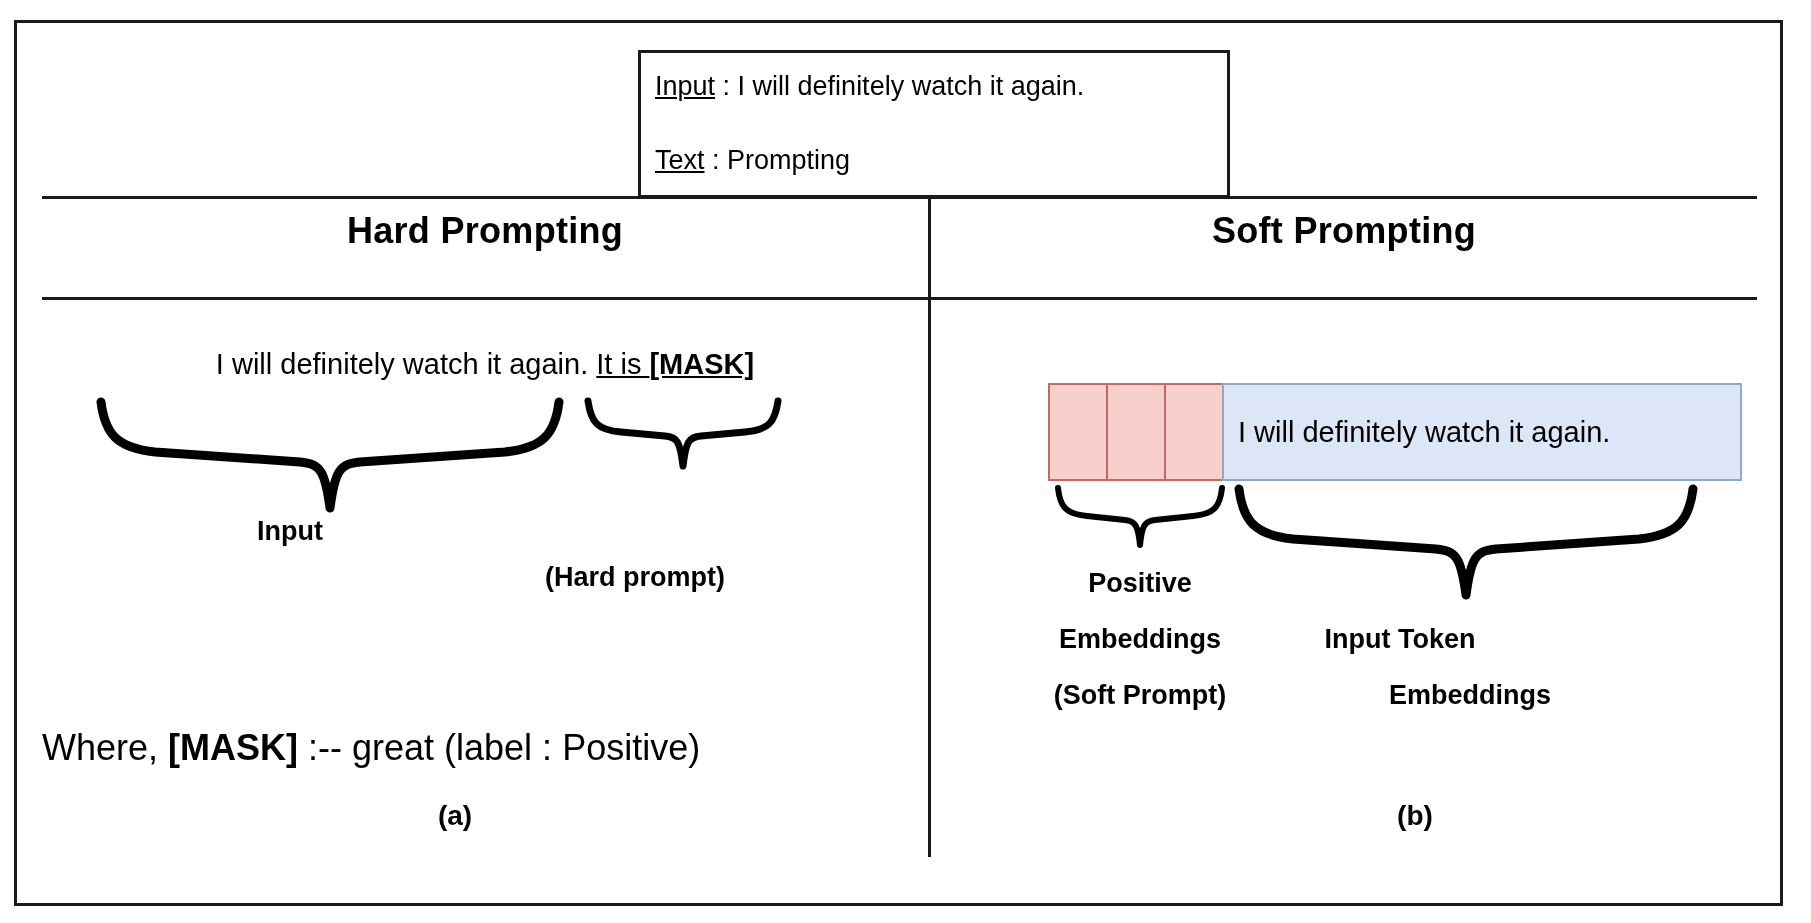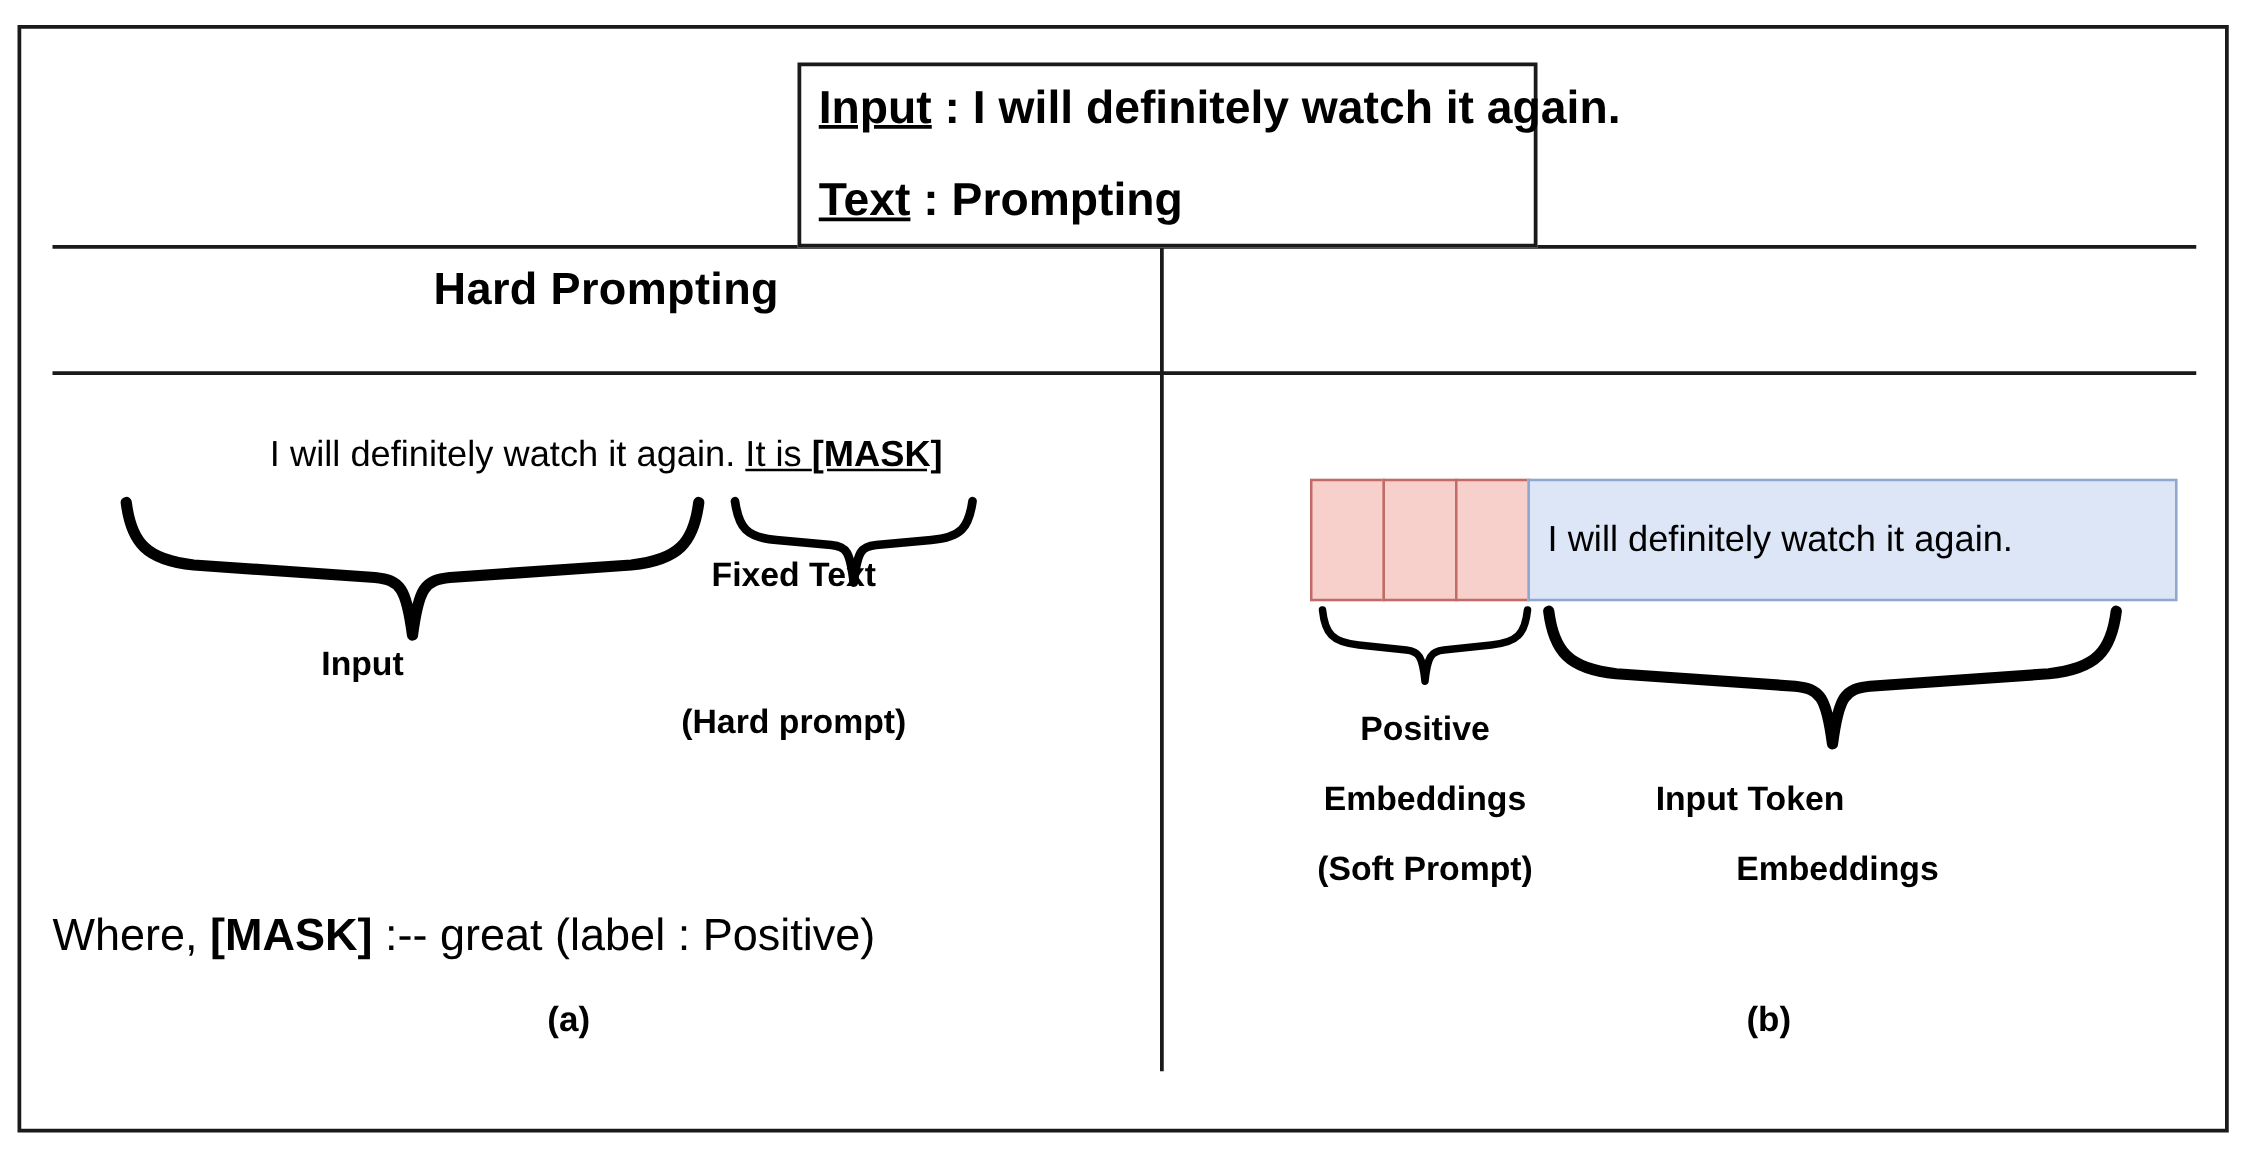--- a/index.html
+++ b/index.html
@@ -50,24 +50,23 @@
   .input-box {
     position: absolute;
     left: 638px; top: 50px;
     width: 592px; height: 148px;
     border: 3px solid #1a1a1a;
     background: #ffffff;
     box-sizing: border-box;
     padding: 10px 12px 0 14px;
   }
   .input-box .row {
-    font-size: 37px;
+    font-size: 27px;
     line-height: 34px;
     white-space: nowrap;
-    font-weight: bold;
   }
   .input-box .row.first { margin-top: 6px; }
   .input-box .row.second { margin-top: 40px; }
   .u { text-decoration: underline; }
   
   .panel-title {
     position: absolute;
     top: 210px;
     font-size: 36px;
     font-weight: bold;
@@ -155,20 +154,21 @@
   <div class="input-box">
     <div class="row first">
       <span class="u">Input</span><span> :  </span><span>I will definitely watch it again.</span>
     </div>
     <div class="row second">
       <span class="u">Text</span><span> :  </span><span>Prompting</span>
     </div>
   </div>
 
   <div class="panel-title left">Hard Prompting</div>
+  <div class="panel-title right">Soft Prompting</div>
 
   <div class="hard-line">
     <span>I will definitely watch it again. </span><span class="tmpl">It is </span><span class="tmpl mask">[MASK]</span>
   </div>
 
   <div class="brace" style="left:95px; top:396px;">
     <svg width="470" height="120" viewBox="0 0 470 120">
       <path d="M6,6 C10,38 22,52 60,56 L205,66 C225,68 230,74 235,112
                C240,74 245,68 265,66 L410,56 C448,52 460,38 464,6" fill="none" stroke="#000000" stroke-width="9" stroke-linecap="round" stroke-linejoin="round"></path>
     </svg>
@@ -176,21 +176,20 @@
 
   <div class="brace" style="left:583px; top:396px;">
     <svg width="200" height="90" viewBox="0 0 200 90">
       <path d="M5,5 C8,26 14,34 38,36 L82,40 C94,41 97,45 100,70
                C103,45 106,41 118,40 L162,36 C186,34 192,26 195,5" fill="none" stroke="#000000" stroke-width="7" stroke-linecap="round" stroke-linejoin="round"></path>
     </svg>
   </div>
 
   <div class="cap" style="left:200px; top:516px; width:180px;">Input</div>
 
-  <div class="cap" style="left:500px; top:445px; width:270px;">Fixed Text</div>
   <div class="cap" style="left:500px; top:562px; width:270px;">(Hard prompt)</div>
 
   <div class="where-line">
     <span>Where,  </span><span class="mask">[MASK]</span><span> :-- great (label : Positive)</span>
   </div>
 
   <div class="subfig" style="left:360px; top:800px; width:190px;">(a)</div>
 
   <div class="token-strip">
     <div class="soft-cell"></div>

